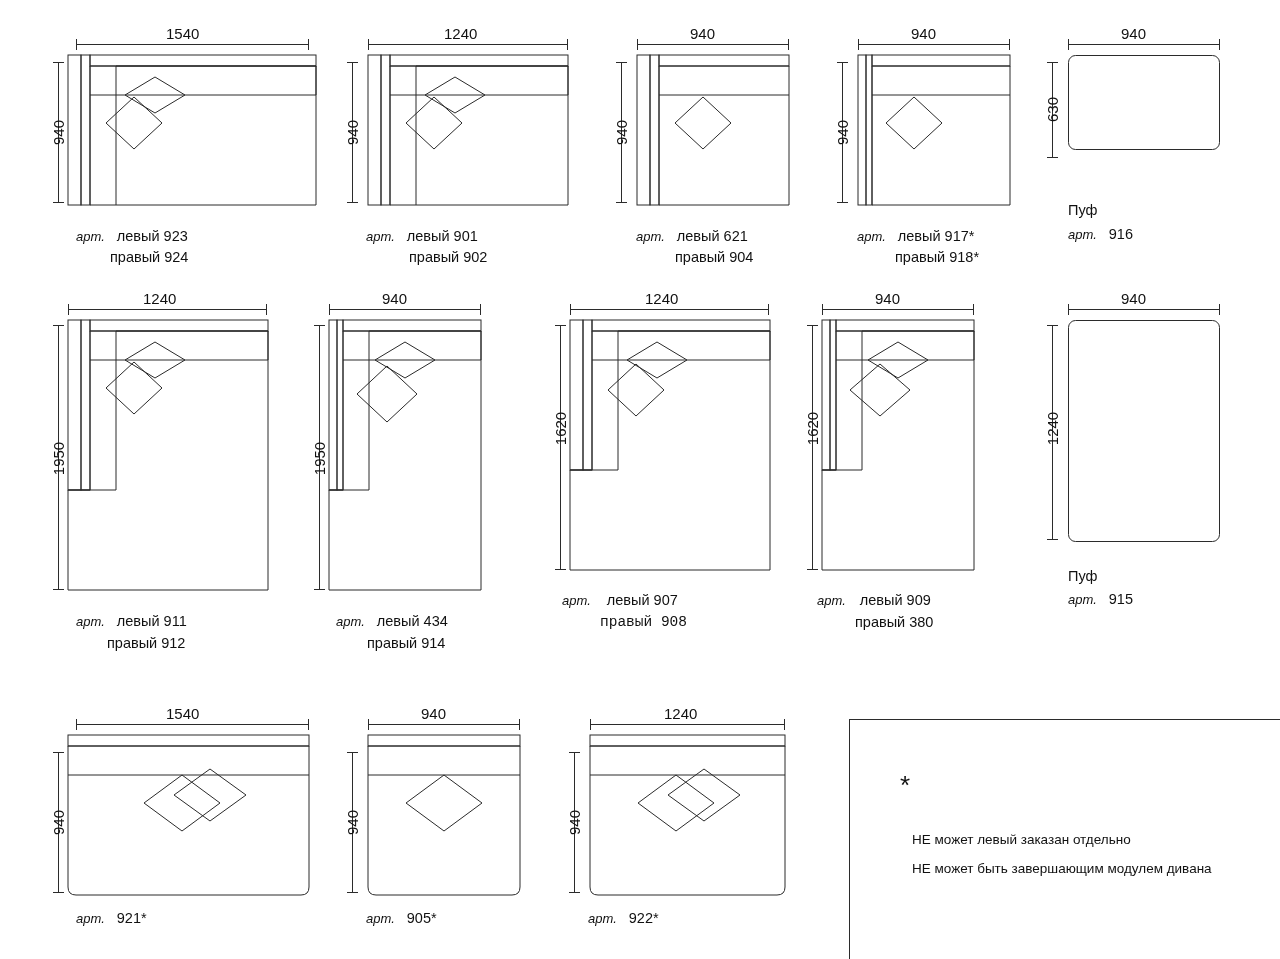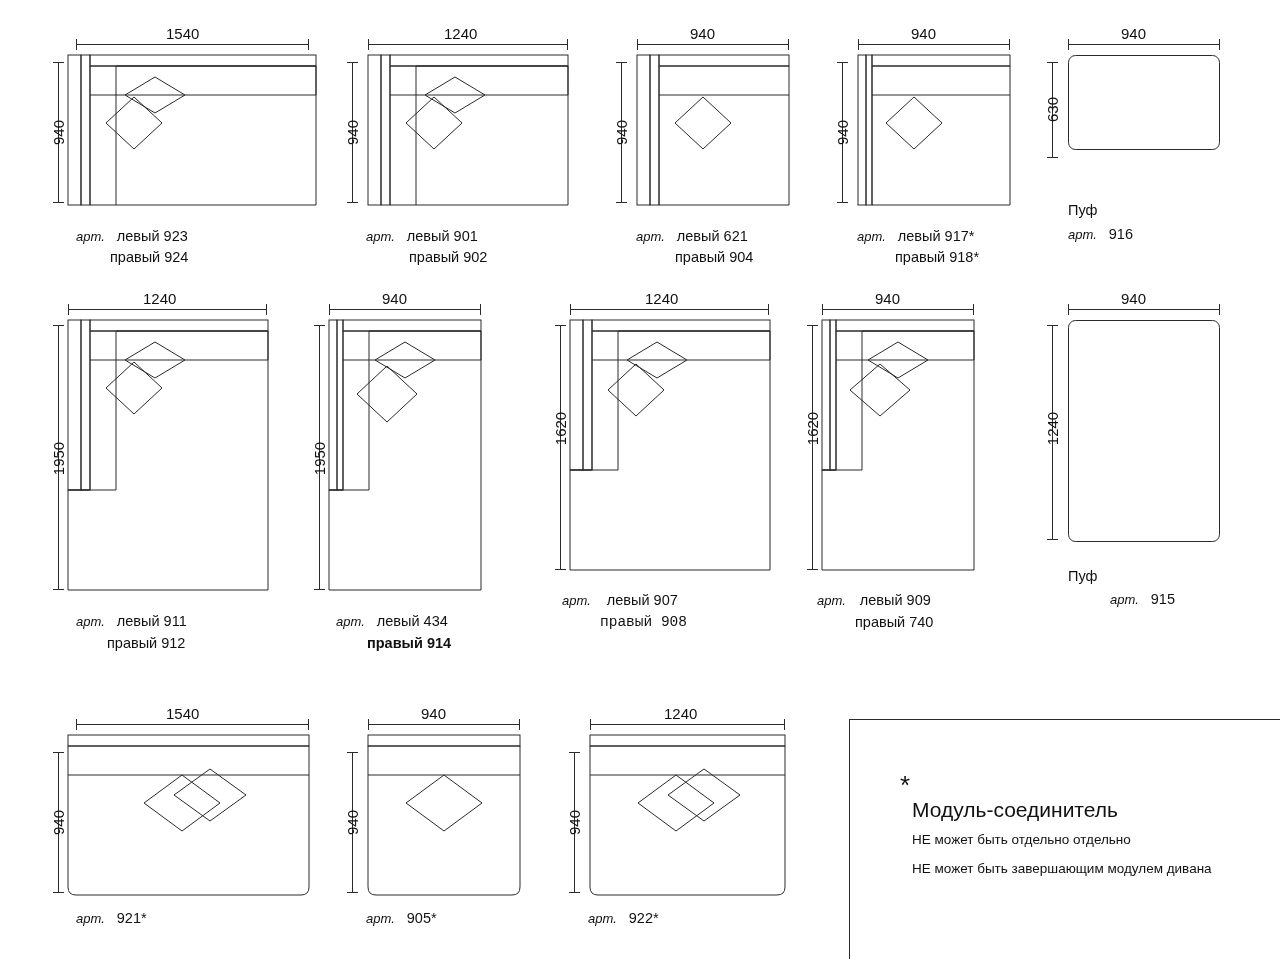--- a/index.html
+++ b/index.html
@@ -266,21 +266,21 @@
   <div class="tick-v" style="left:480px; top:304px; height:11px;"></div>
   <div class="dim-label" style="left:382px; top:290px;">940</div>
   <div class="line-v" style="left:319px; top:325px; height:265px;"></div>
   <div class="tick-h" style="left:314px; top:325px; width:11px;"></div>
   <div class="tick-h" style="left:314px; top:589px; width:11px;"></div>
   <div class="dim-label vert" style="left:288px; top:450px; width:62px; text-align:center;">1950</div>
   <div class="caption" style="left:336px; top:613px;">
     <span class="art">арт.</span>
     <span style="padding-left:8px;">левый 434</span>
   </div>
-  <div class="caption" style="left:367px; top:635px;font-weight:bold;">
+  <div class="caption" style="left:367px; top:635px;">
     <span>правый 914</span>
   </div>
 
   <div class="module" style="left:570px; top:320px;">
     <svg width="200" height="250" viewBox="0 0 200 250">
       <rect x="22" y="0" width="178" height="11" fill="none" stroke="#2b2b2b" stroke-width="1"></rect>
       <rect x="0" y="0" width="13" height="150" fill="none" stroke="#2b2b2b" stroke-width="1"></rect>
       <rect x="13" y="0" width="9" height="150" fill="none" stroke="#2b2b2b" stroke-width="1"></rect>
       <path d="M22 11 L200 11 L200 250 L0 250 L0 150 L22 150 Z" fill="none" stroke="#2b2b2b" stroke-width="1"></path>
       <path d="M48 11 L200 11 L200 40 L48 40 Z" fill="none" stroke="#2b2b2b" stroke-width="1"></path>
@@ -323,40 +323,40 @@
   <div class="dim-label" style="left:875px; top:290px;">940</div>
   <div class="line-v" style="left:812px; top:325px; height:245px;"></div>
   <div class="tick-h" style="left:807px; top:325px; width:11px;"></div>
   <div class="tick-h" style="left:807px; top:569px; width:11px;"></div>
   <div class="dim-label vert" style="left:781px; top:420px; width:62px; text-align:center;">1620</div>
   <div class="caption" style="left:817px; top:592px;">
     <span class="art">арт.</span>
     <span style="padding-left:10px;">левый 909</span>
   </div>
   <div class="caption" style="left:855px; top:614px;">
-    <span>правый 740</span>
+    <span>правый 380</span>
   </div>
 
   <div class="module" style="left:1068px; top:320px;">
     <svg width="152" height="222" viewBox="0 0 152 222">
       <rect x="0.5" y="0.5" width="151" height="221" rx="7" ry="7" fill="none" stroke="#2b2b2b" stroke-width="1"></rect>
     </svg>
   </div>
   <div class="line-h" style="left:1068px; top:309px; width:152px;"></div>
   <div class="tick-v" style="left:1068px; top:304px; height:11px;"></div>
   <div class="tick-v" style="left:1219px; top:304px; height:11px;"></div>
   <div class="dim-label" style="left:1121px; top:290px;">940</div>
   <div class="line-v" style="left:1052px; top:325px; height:215px;"></div>
   <div class="tick-h" style="left:1047px; top:325px; width:11px;"></div>
   <div class="tick-h" style="left:1047px; top:539px; width:11px;"></div>
   <div class="dim-label vert" style="left:1021px; top:420px; width:62px; text-align:center;">1240</div>
   <div class="caption" style="left:1068px; top:568px;">
     <span>Пуф</span>
   </div>
-  <div class="caption" style="left:1068px; top:591px;margin-left:42px;">
+  <div class="caption" style="left:1068px; top:591px;">
     <span class="art">арт.</span>
     <span style="padding-left:8px;">915</span>
   </div>
 
   <div class="module" style="left:68px; top:735px;">
     <svg width="241" height="160" viewBox="0 0 241 160">
       <rect x="0" y="0" width="241" height="11" fill="none" stroke="#2b2b2b" stroke-width="1"></rect>
       <path d="M0 11 L241 11 L241 152 Q241 160 233 160 L8 160 Q0 160 0 152 Z" fill="none" stroke="#2b2b2b" stroke-width="1"></path>
       <path d="M0 40 L241 40" fill="none" stroke="#2b2b2b" stroke-width="1"></path>
       <path d="M76 68 L114 40 L152 68 L114 96 Z" fill="none" stroke="#2b2b2b" stroke-width="1"></path>
@@ -414,17 +414,16 @@
   <div class="tick-h" style="left:569px; top:752px; width:11px;"></div>
   <div class="tick-h" style="left:569px; top:892px; width:11px;"></div>
   <div class="dim-label vert" style="left:545px; top:814px; width:58px; text-align:center;">940</div>
   <div class="caption" style="left:588px; top:910px;">
     <span class="art">арт.</span>
     <span style="padding-left:8px;">922*</span>
   </div>
 
   <div class="note-box" style="left:849px; top:719px; width:431px; height:240px;"></div>
   <div class="note-star" style="left:900px; top:772px;">*</div>
-  <div class="note-title" style="left:912px; top:798px;">Модуль-соединитель</div>
-  <div class="note-line" style="left:912px; top:832px;">НЕ может быть отдельно отдельно</div>
+  <div class="note-line" style="left:912px; top:832px;">НЕ может левый заказан отдельно</div>
   <div class="note-line" style="left:912px; top:861px;">НЕ может быть завершающим модулем дивана</div>
 
 </div>
 
 </body></html>

